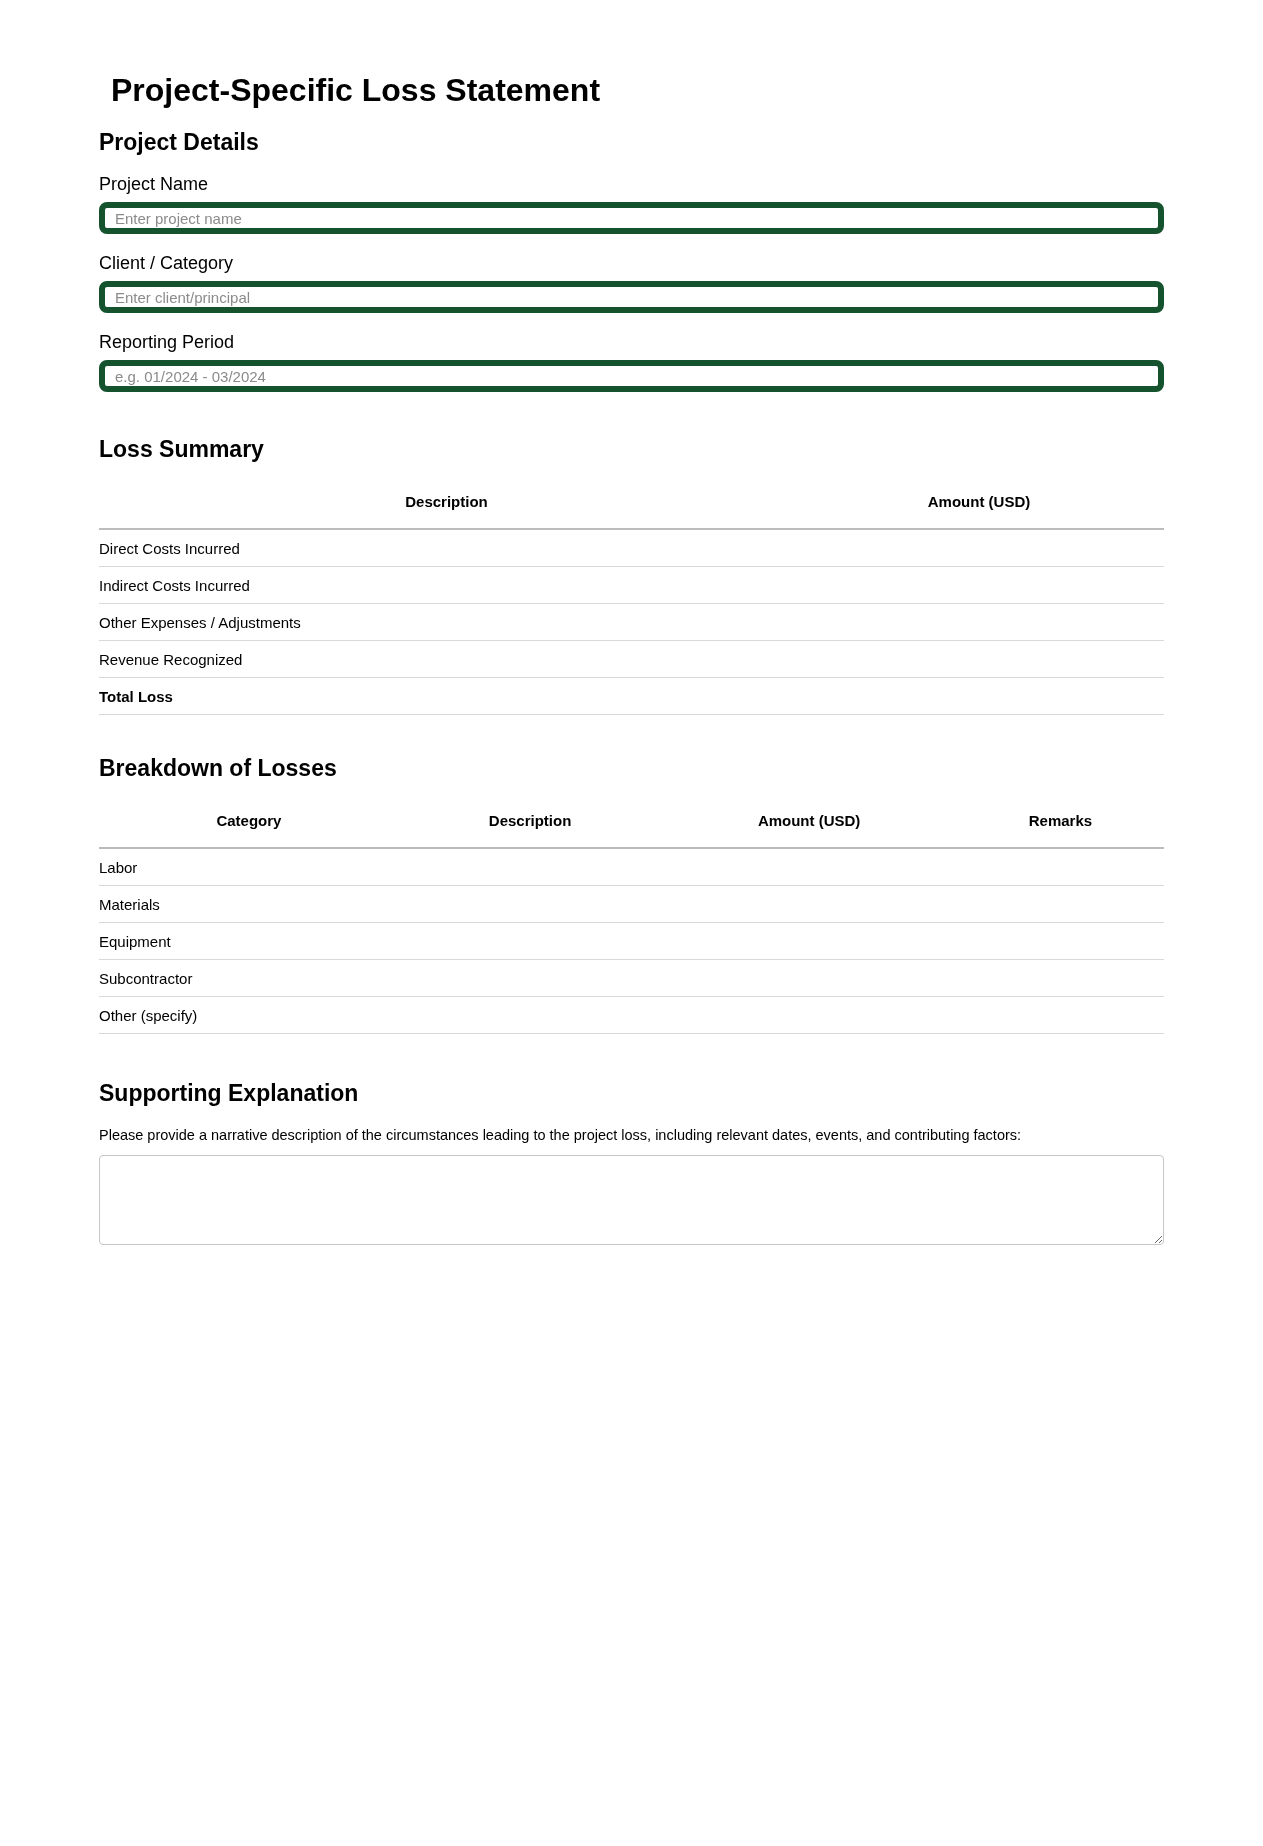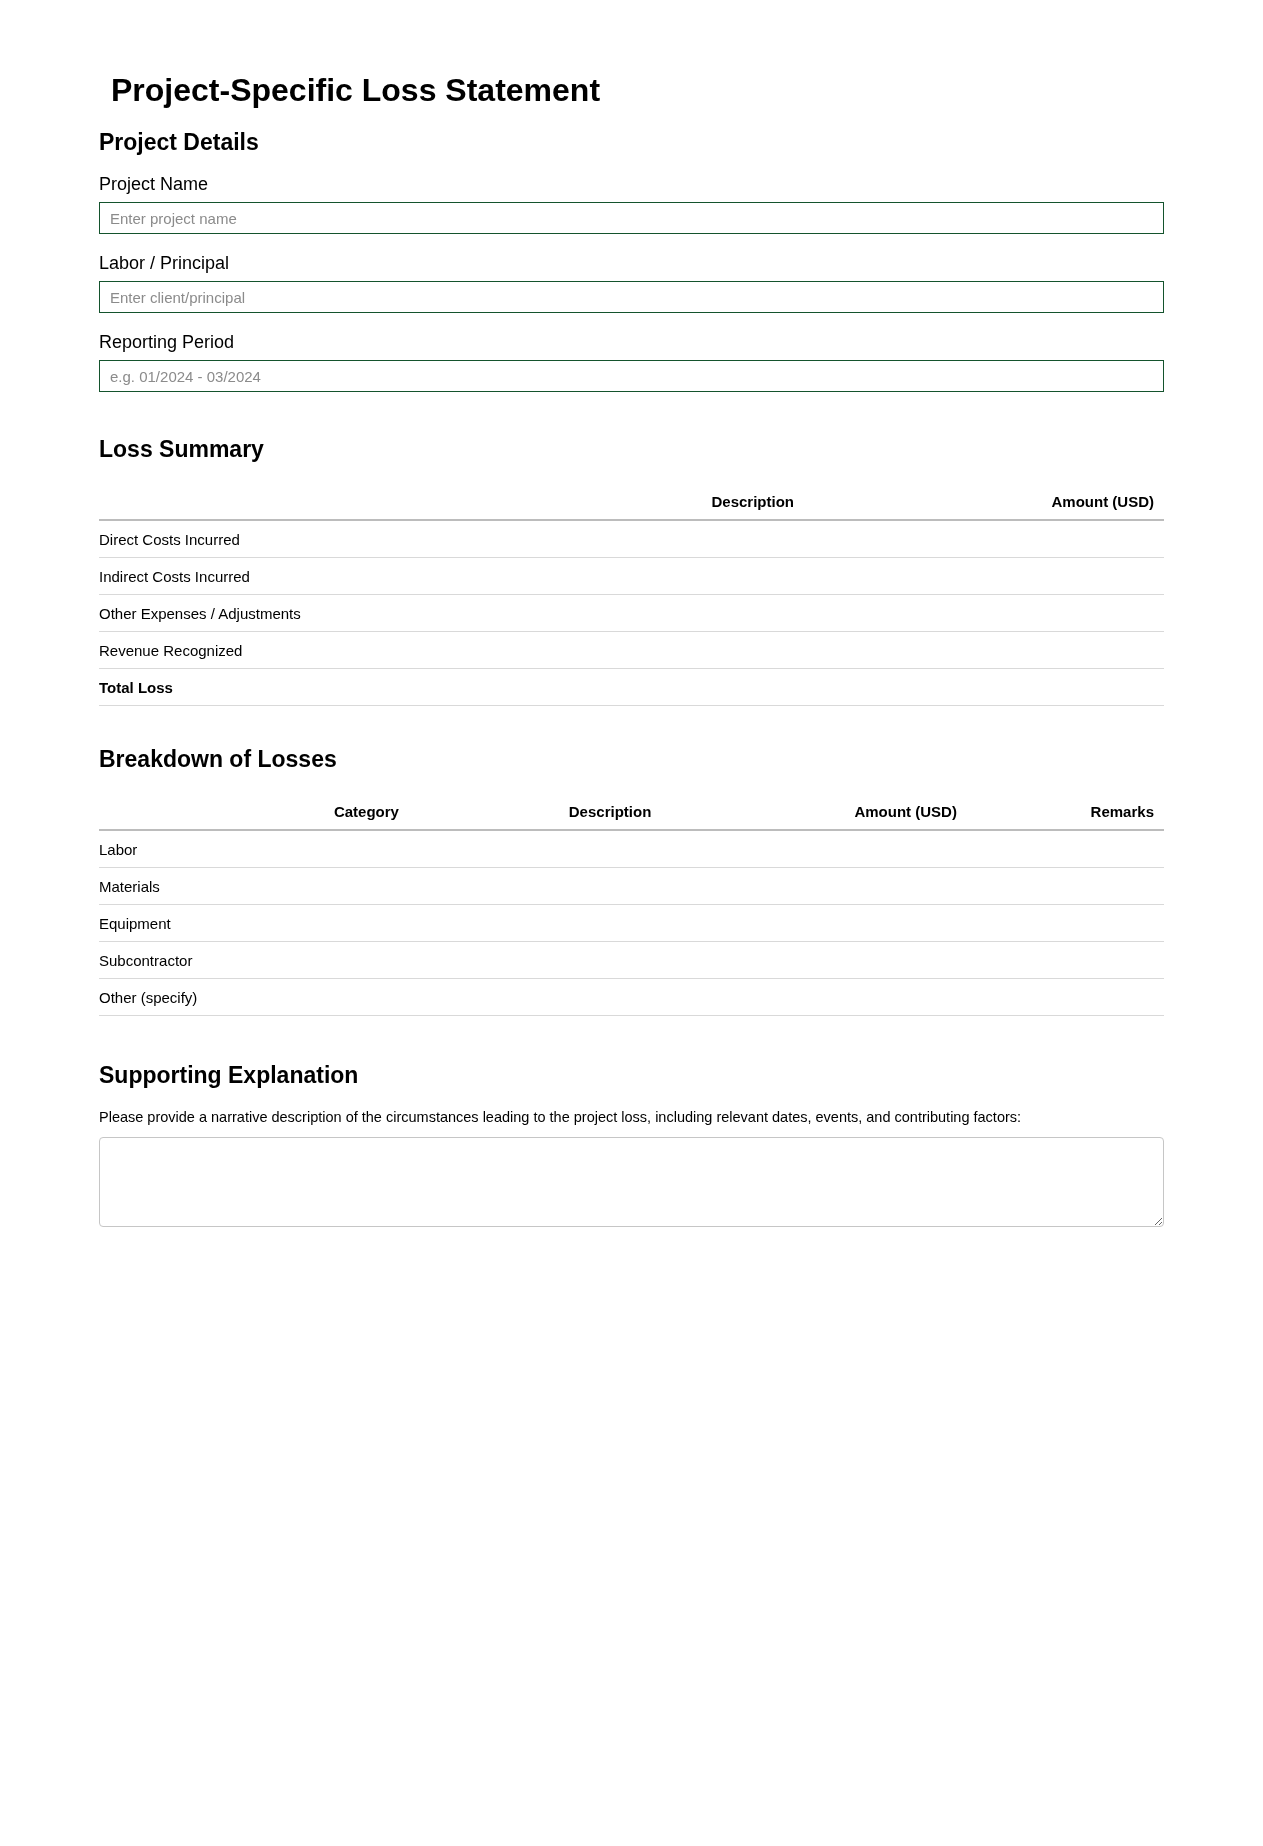--- a/index.html
+++ b/index.html
@@ -40,37 +40,37 @@
     color: #000000;
   }
   .text-input {
     display: block;
     width: 100%;
     height: 32px;
     padding: 6px 10px;
     font-family: "Liberation Sans", sans-serif;
     font-size: 15px;
     color: #701a75;
-    border: 1px solid #14532d;
-    border-radius: 0;
+    border: 6px solid #14532d;
+    border-radius: 8px;
     background: #ffffff;
     outline: none;
   }
   .text-input::placeholder { color: #8b8b8b; opacity: 1; }
 
   table {
     width: 100%;
     border-collapse: collapse;
     table-layout: fixed;
     font-size: 15px;
   }
   th {
-    text-align: right;
+    text-align: center;
     font-weight: bold;
-    padding: 8px 10px 9px 0;
+    padding: 8px 10px 18px 0;
     border-bottom: 2px solid #bcbcbc;
   }
   td {
     padding: 10px 10px 9px 0;
     border-bottom: 1px solid #d9d9d9;
   }
   tr.total-row td { font-weight: bold; }
 
   .prompt {
     margin: 0 0 12px 0;
@@ -100,21 +100,21 @@
   <div class="section-project-details">
     <h2>Project Details</h2>
 
     <div class="form-group">
       <label>Project Name</label>
       <input type="text" class="text-input" placeholder="Enter project name" style="">
     </div>
 
 
     <div class="form-group">
-      <label>Labor / Principal</label>
+      <label>Client / Category</label>
       <input type="text" class="text-input" placeholder="Enter client/principal" style="">
     </div>
 
     <div class="form-group">
       <label>Reporting Period</label>
       <input type="text" class="text-input" placeholder="e.g. 01/2024 - 03/2024" style="">
     </div>
   </div>
 
   <div class="section-loss-summary">

